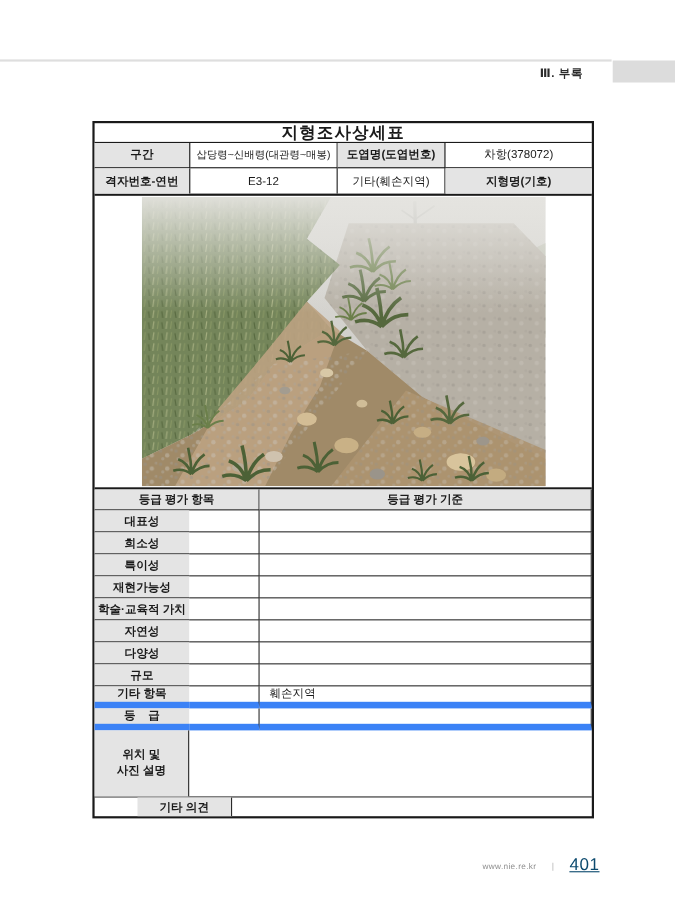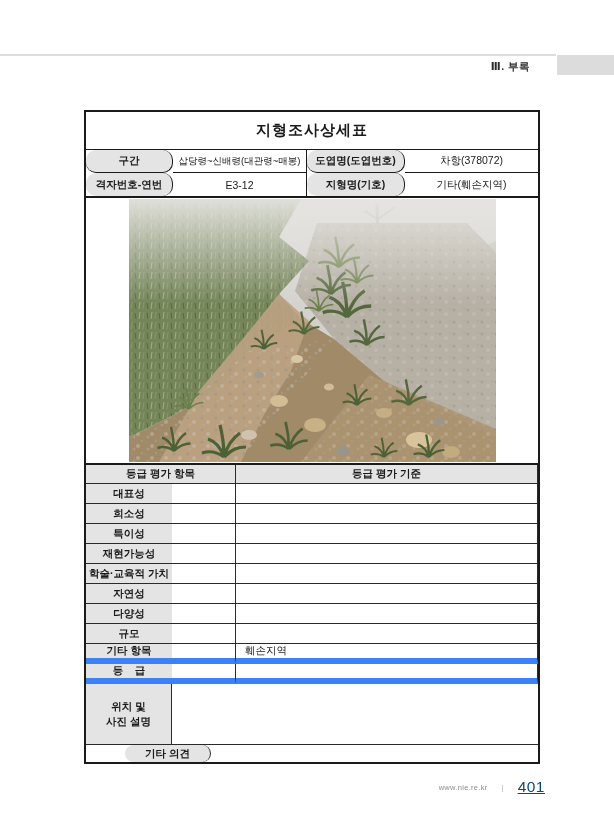--- a/index.html
+++ b/index.html
@@ -11,23 +11,23 @@
   }
   
   .top-rule { position:absolute; top:54px; left:0; width:556px; height:2px; background:#dedede; }
   .section-label { position:absolute; top:60px; right:84px; font-size:10.5px; font-weight:700; color:#2b2b2b; letter-spacing:0.5px; }
   .corner-tab { position:absolute; top:55px; right:0; width:57px; height:20px; background:#dcdcdc; }
 
   
   .doc-table { position:absolute; top:110px; left:84px; width:456px; border:2px solid #1a1a1a; background:#fff; }
   .cell { display:flex; align-items:center; justify-content:center; overflow:hidden; }
   .gray { background:#e4e4e4; }
-  .bold { font-weight:700;border-radius:10px; }
-
-  .title-row { height:38px; border-bottom:1px solid #1a1a1a; display:flex; align-items:center; justify-content:center;
+  .bold { font-weight:700; }
+
+  .title-row { height:18px; border-bottom:1px solid #1a1a1a; display:flex; align-items:center; justify-content:center;
                font-size:15px; font-weight:700; letter-spacing:1px; }
 
   .info-grid { display:grid; grid-template-columns:87px 134px 98px 1fr; border-bottom:2px solid #1a1a1a; }
   .info-grid .cell { height:23px; font-size:10.5px; border-right:1px solid #1a1a1a; border-bottom:1px solid #1a1a1a; }
   .info-grid .cell:nth-child(4n) { border-right:none; }
   .info-grid .cell:nth-child(n+5) { border-bottom:none; }
   .info-grid .small { font-size:9.5px; }
 
   .photo-section { height:267px; border-bottom:2px solid #1a1a1a; display:flex; align-items:center; justify-content:center; }
   .photo-frame { width:367px; height:263px; }
@@ -70,22 +70,22 @@
 
     <div class="title-row">지형조사상세표</div>
 
     <div class="info-grid">
       <div class="cell gray bold">구간</div>
       <div class="cell small">삽당령~신배령(대관령~매봉)</div>
       <div class="cell gray bold">도엽명(도엽번호)</div>
       <div class="cell">차항(378072)</div>
       <div class="cell gray bold">격자번호-연번</div>
       <div class="cell">E3-12</div>
+      <div class="cell">기타(훼손지역)</div>
       <div class="cell gray bold">지형명(기호)</div>
-      <div class="cell">기타(훼손지역)</div>
     </div>
 
     <div class="photo-section">
       <svg class="photo-frame" viewBox="0 0 367 263" xmlns="http://www.w3.org/2000/svg" role="img">
         <defs>
           <linearGradient id="sky" x1="0" y1="0" x2="0" y2="1">
             <stop offset="0" stop-color="#dddcd8"></stop>
               <stop offset="1" stop-color="#c7c5c0"></stop>
           </linearGradient>
           <linearGradient id="fog" x1="0" y1="0" x2="0" y2="1">

